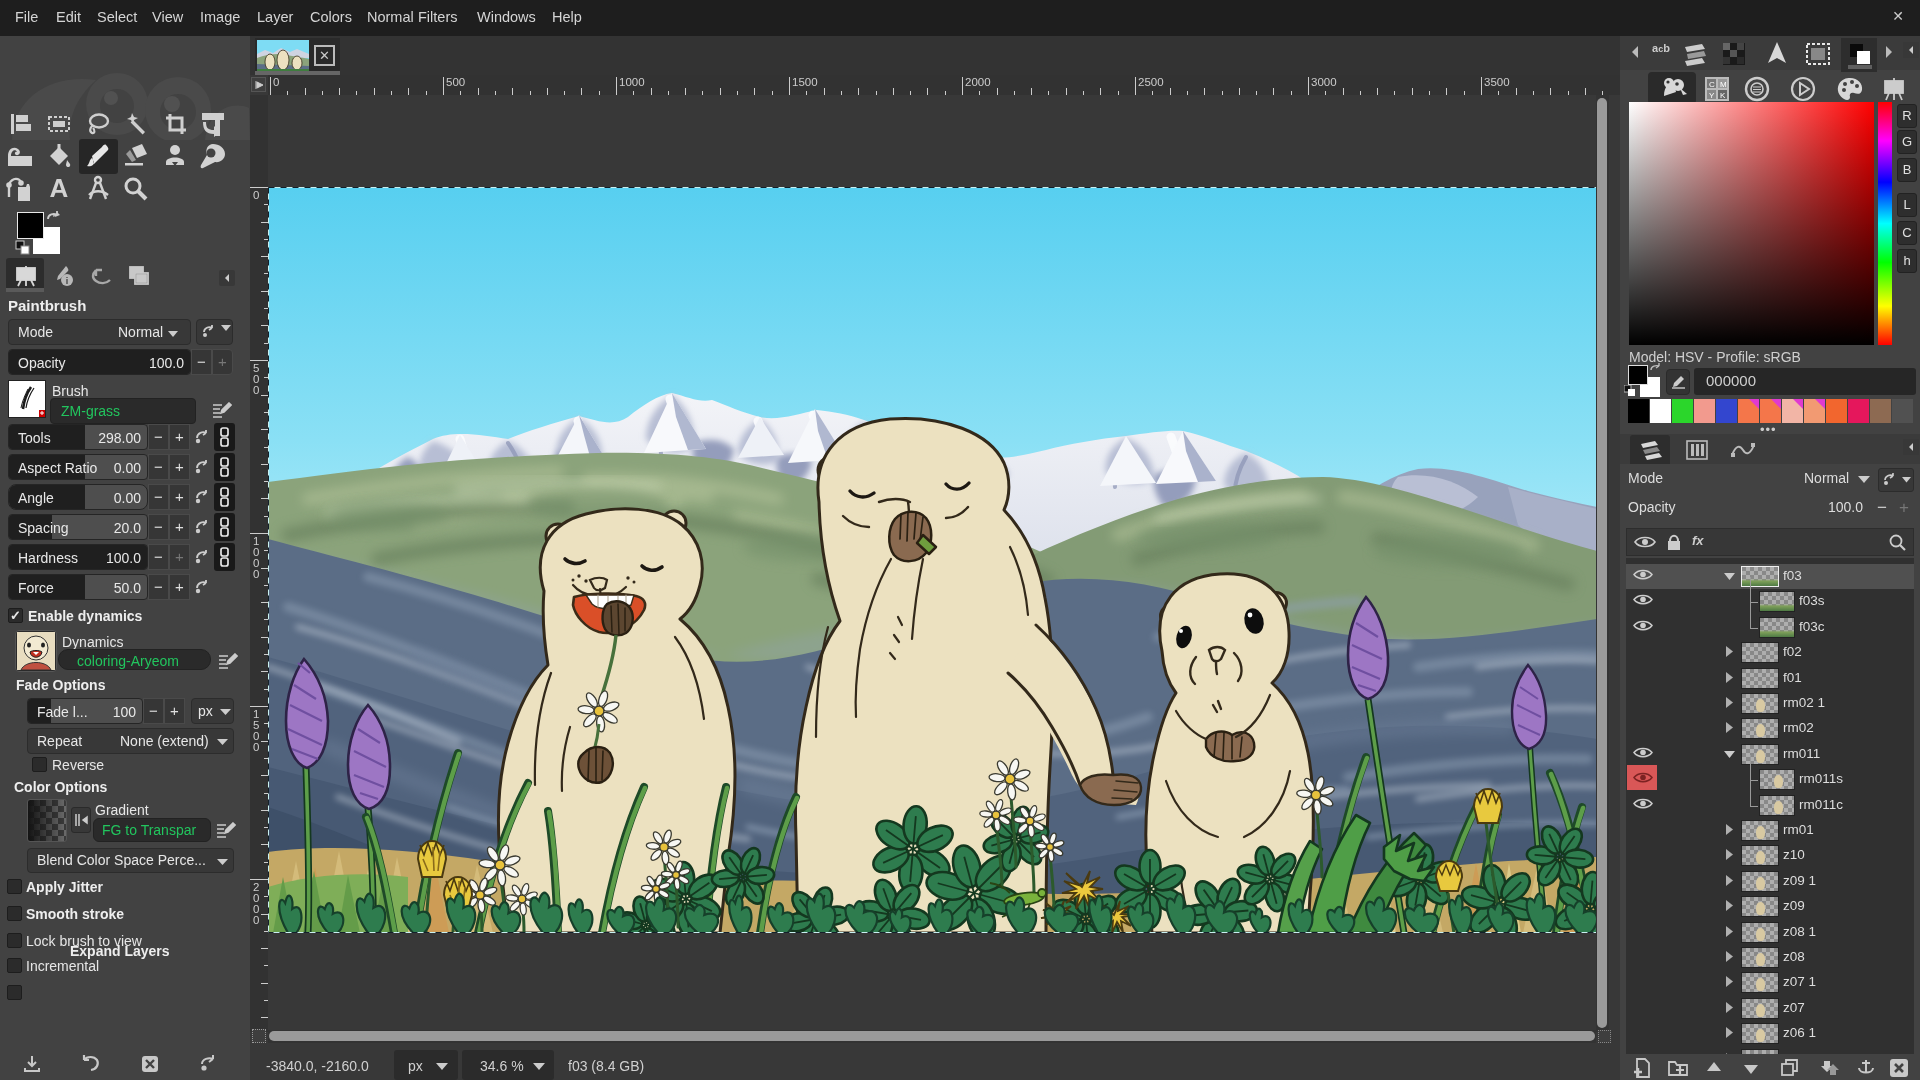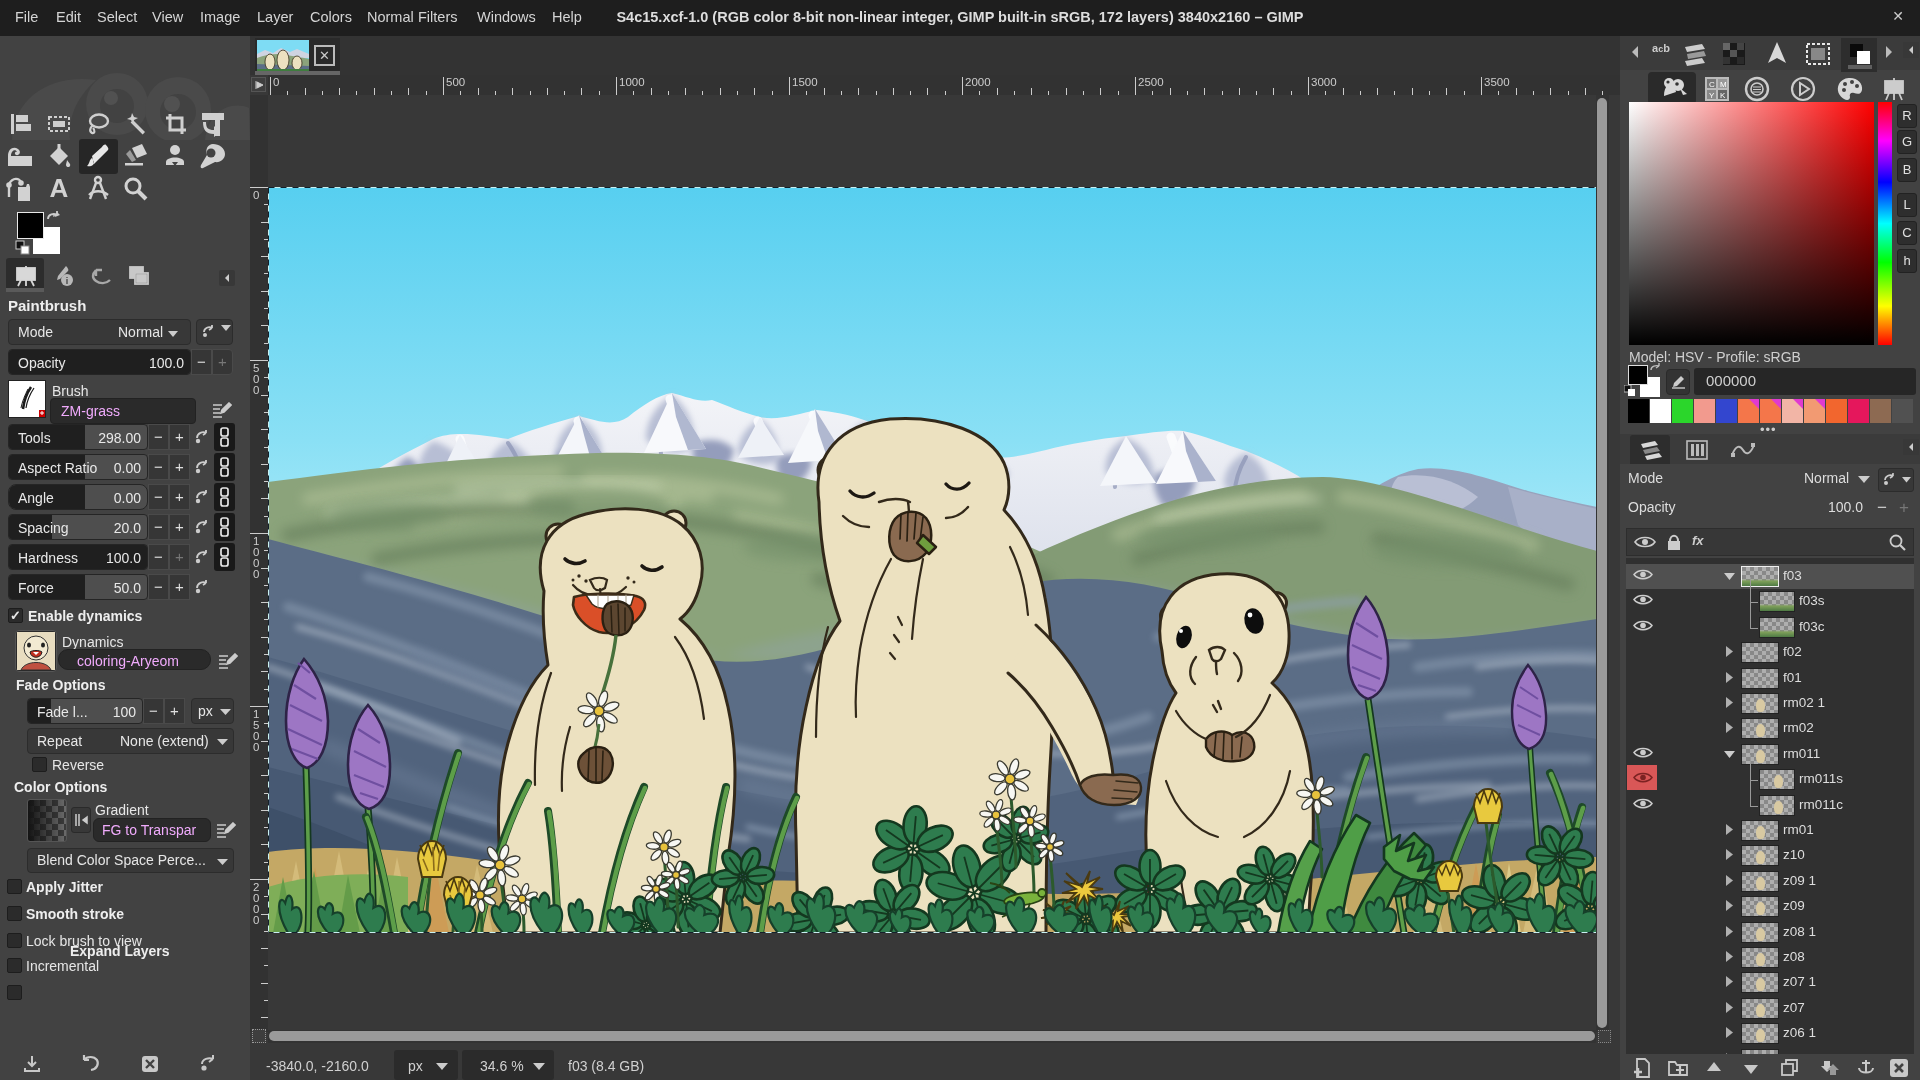--- a/index.html
+++ b/index.html
@@ -16,21 +16,21 @@
   #leftpanel { left:0; top:36px; width:250px; height:1044px; background:#424242; overflow:hidden; }
   .tbar { position:absolute; background:#383838; border:1px solid #2c2c2c; border-radius:4px; height:26px; }
   .lbl { position:absolute; color:#e6e6e6; font-size:14px; }
   .lblb { position:absolute; color:#eeeeee; font-size:14px; font-weight:bold; }
   .slider { position:absolute; height:26px; border:1px solid #252525; border-radius:4px; background:#4e4e4e; overflow:hidden; }
   .slider .fill { position:absolute; left:0; top:0; bottom:0; background:#1f1f1f; }
   .slider .sl-label { position:absolute; left:9px; top:5px; font-size:14px; color:#e8e8e8; }
   .slider .sl-value { position:absolute; right:6px; top:5px; font-size:14px; color:#e8e8e8; }
   .sbtn { position:absolute; width:21px; height:26px; background:#363636; border:1px solid #4a4a4a; color:#e0e0e0; text-align:center; font-size:15px; line-height:24px; }
   .chk { position:absolute; width:15px; height:15px; background:#2b2b2b; border:1px solid #1d1d1d; border-radius:2px; color:#e8e8e8; font-size:13px; line-height:14px; text-align:center; font-weight:bold; }
-  .field { position:absolute; background:#2a2a2a; border:1px solid #222222; border-radius:4px; color:#f0abfc; font-size:14px; }
+  .field { position:absolute; background:#2a2a2a; border:1px solid #222222; border-radius:4px; color:#22c55e; font-size:14px; }
   
   #center { left:250px; top:36px; width:1370px; height:1044px; background:#333333; }
   
   #rightpanel { left:1620px; top:36px; width:300px; height:1044px; background:#424242; }
   .tick { position:absolute; background:#cccccc; }
   .rnum { position:absolute; color:#cccccc; font-size:11.5px; }
   .rgbbtn { width:20px; height:24px; background:#2e2e2e; border:1px solid #222; border-radius:3px; color:#e0e0e0; font-size:13px; text-align:center; line-height:22px; }
   .eye { position:absolute; }
   .lrow { position:absolute; left:0; width:288px; height:25px; }
   .lname { position:absolute; top:4px; color:#dddddd; font-size:13.5px; }
@@ -45,21 +45,20 @@
     <div class="menu" style="left:56px;">Edit</div>
     <div class="menu" style="left:97px;">Select</div>
     <div class="menu" style="left:152px;">View</div>
     <div class="menu" style="left:200px;">Image</div>
     <div class="menu" style="left:257px;">Layer</div>
     <div class="menu" style="left:310px;">Colors</div>
     <div class="menu" style="left:367px;">Normal</div>
     <div class="menu" style="left:418px;">Filters</div>
     <div class="menu" style="left:477px;">Windows</div>
     <div class="menu" style="left:552px;">Help</div>
-    <div class="title">S4c15.xcf-1.0 (RGB color 8-bit non-linear integer, GIMP built-in sRGB, 172 layers) 3840x2160 – GIMP</div>
     <div class="close">✕</div>
   </div>
 
   <div id="leftpanel" class="abs">
 
     <svg class="abs" style="left:0;top:0;" width="250" height="135" viewBox="0 0 250 135">
       <g fill="#4a4a4a">
         <path d="M12 104 C14 60 52 38 96 44 C76 62 68 82 70 104 Z"></path>
         <circle cx="117" cy="68" r="31"></circle>
         <circle cx="178" cy="74" r="33"></circle>

